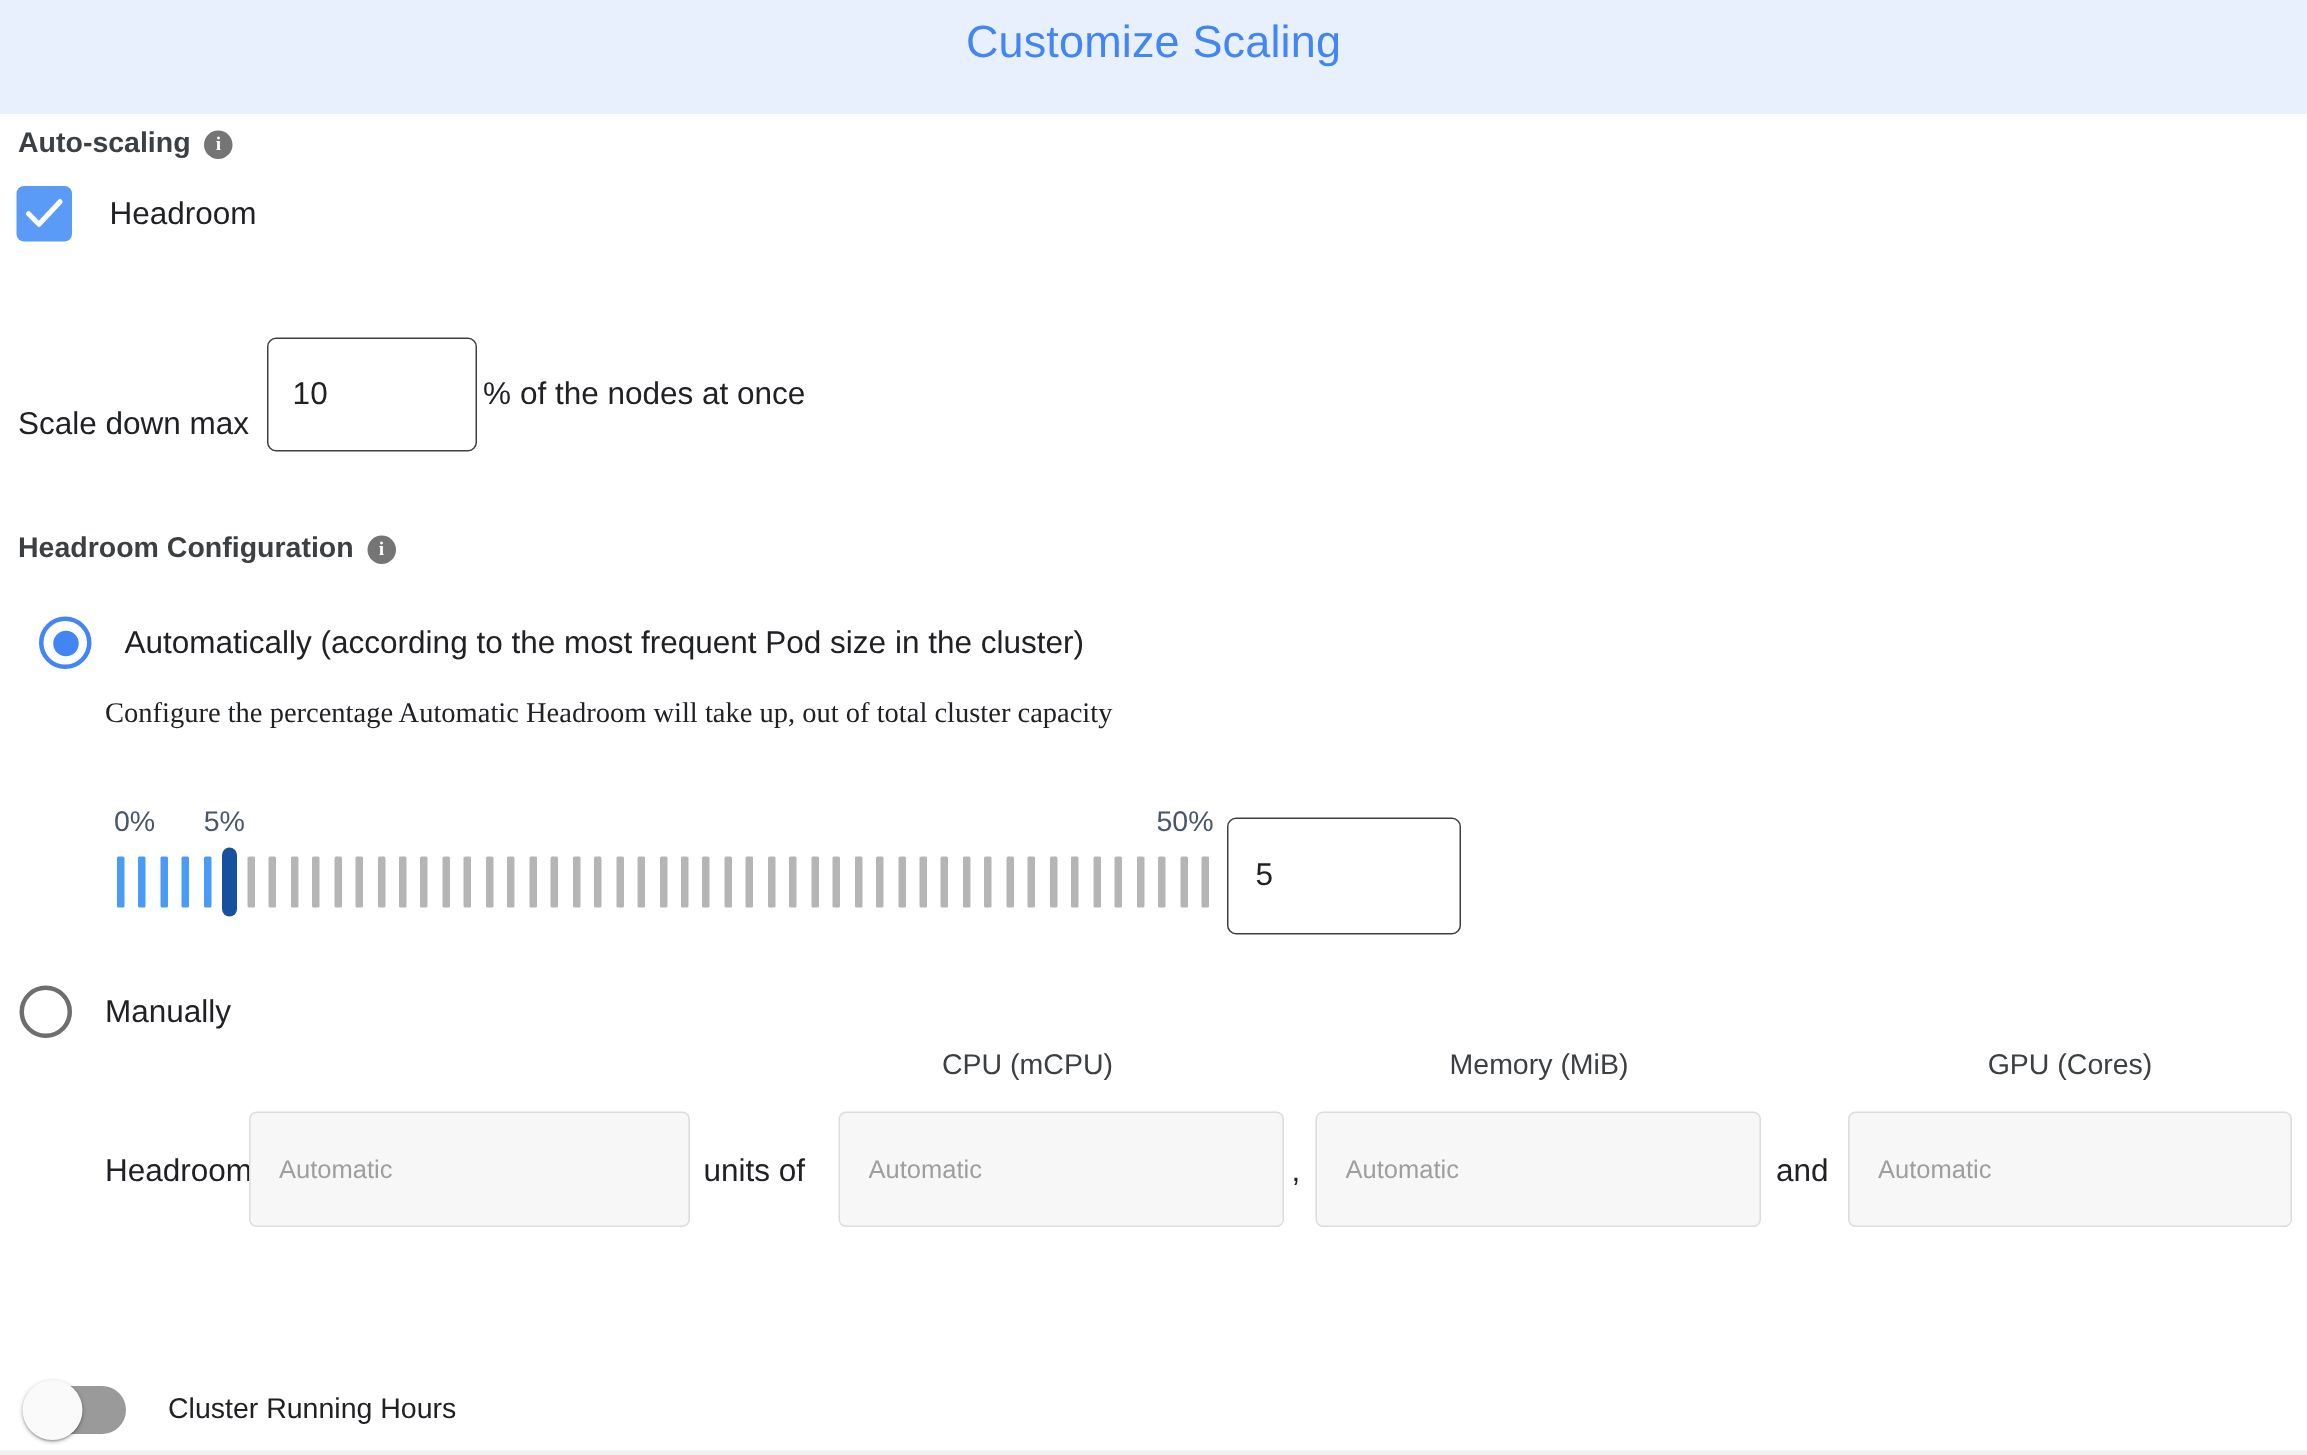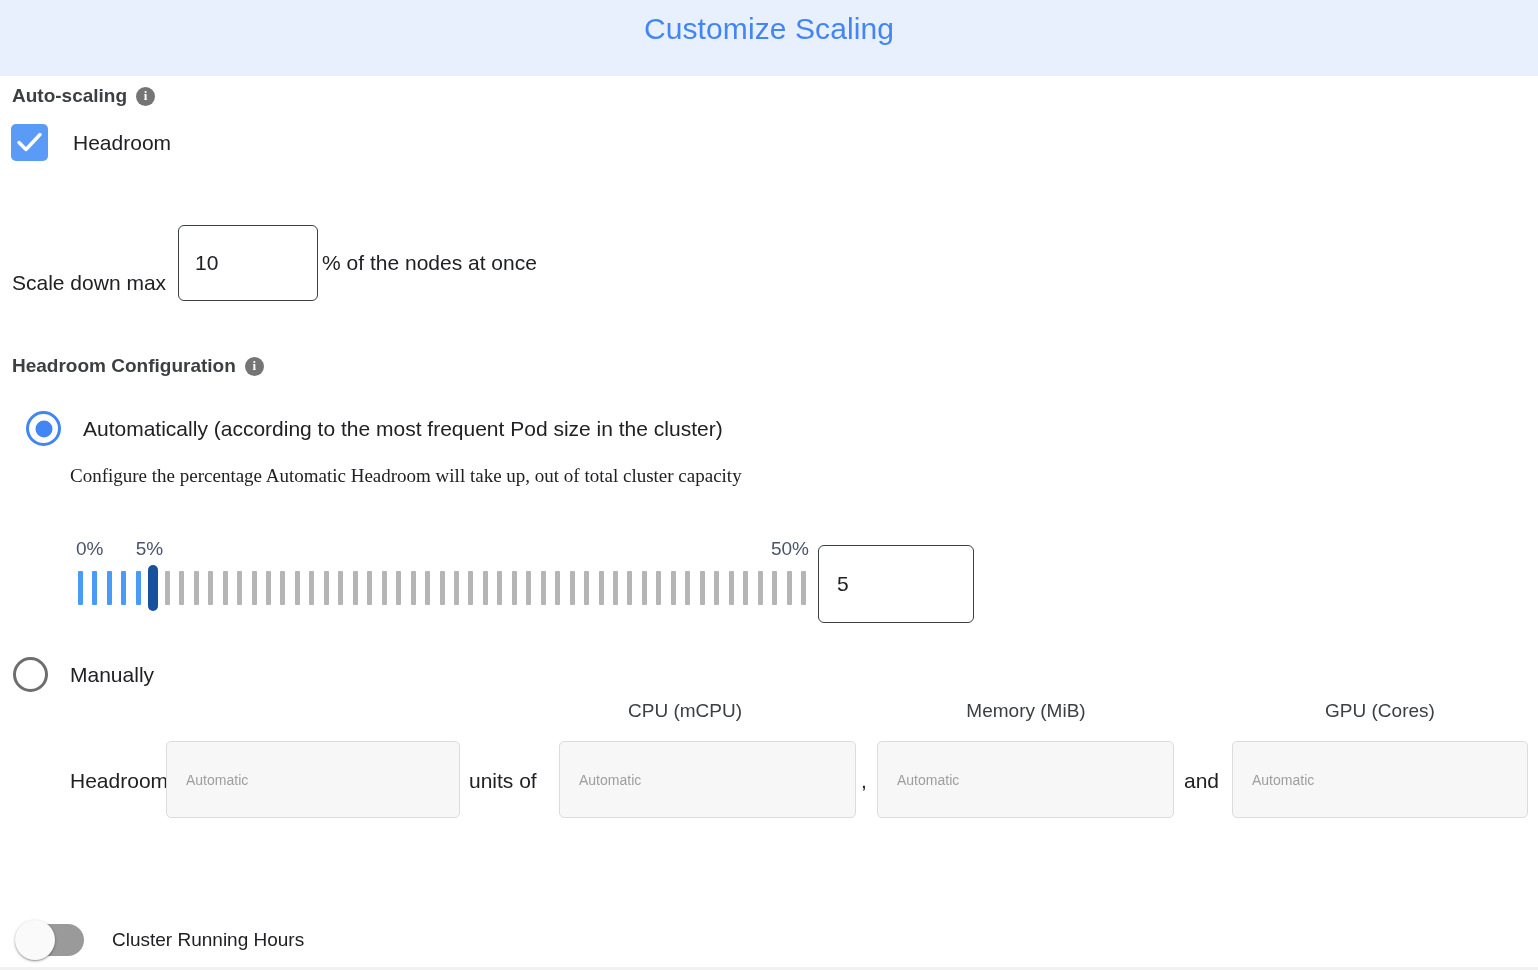--- a/index.html
+++ b/index.html
@@ -225,21 +225,21 @@
     color: #202124;
     white-space: nowrap;
   }
   .disabled-input {
     position: absolute;
     height: 77px;
     border: 1.4px solid #dcdcdc;
     border-radius: 5px;
     background: #f7f7f7;
     font-family: "Liberation Sans", sans-serif;
-    font-size: 14px;
+    font-size: 17px;
     color: #737373;
     padding: 0 19px;
     outline: none;
   }
   .disabled-input::placeholder { color: #9e9e9e; opacity: 1; }
 
   
   .toggle-row {
     position: absolute;
     display: flex;

